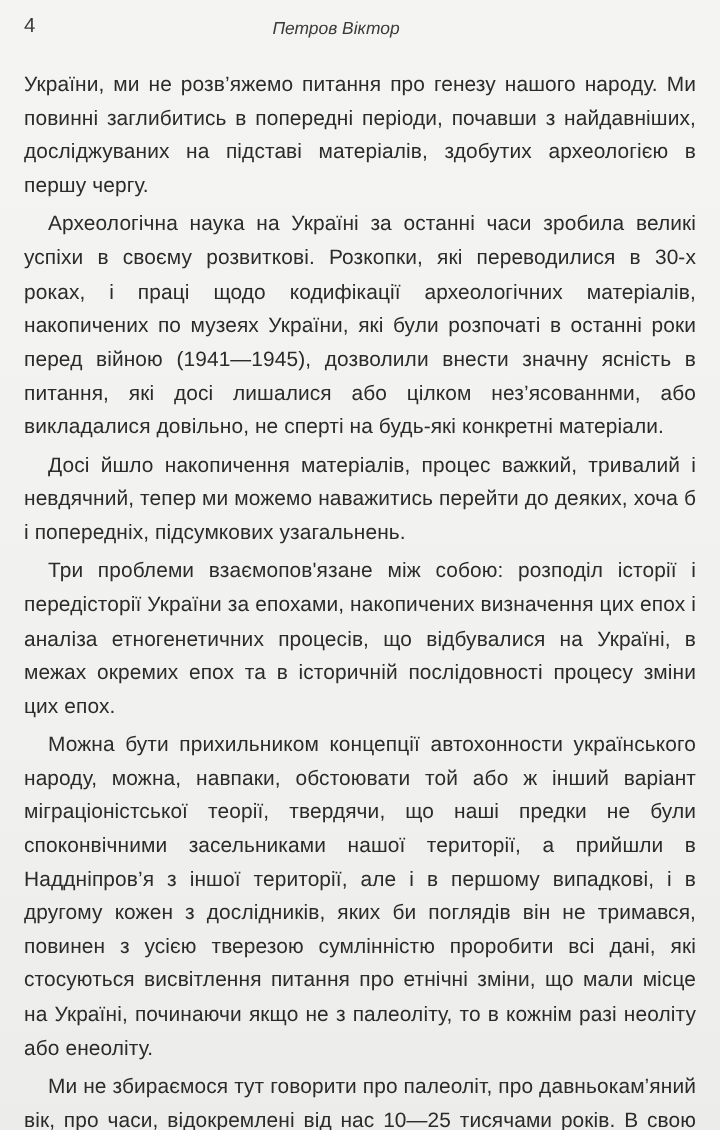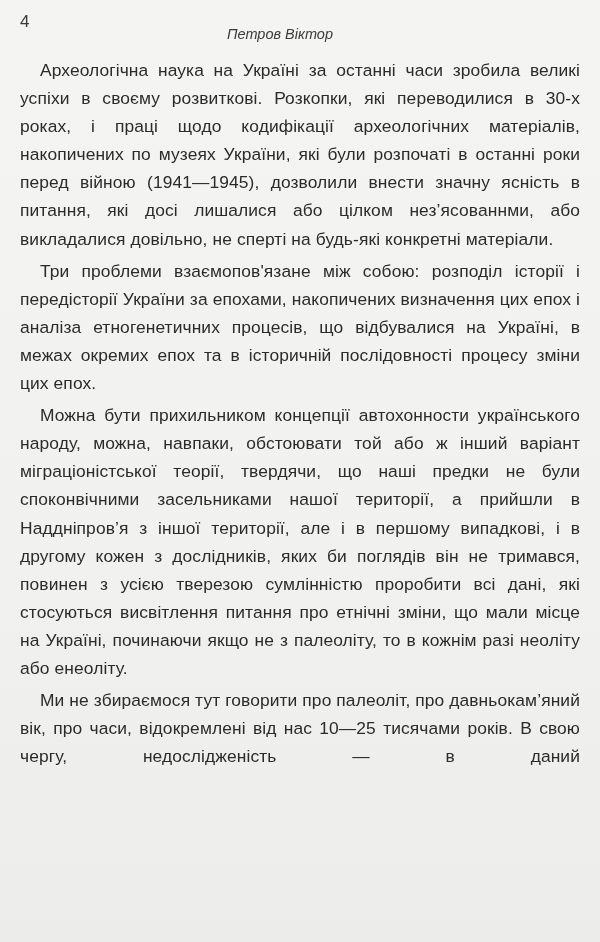--- a/index.html
+++ b/index.html
@@ -16,21 +16,21 @@
   }
   .running-head {
     position: absolute; top: 12px; left: 20px; right: 20px; height: 24px;
   }
   .page-number {
     position: absolute; left: 0; top: 0;
     font-family: "Liberation Sans", "DejaVu Sans", sans-serif;
     font-size: 17px; color: #3a3a3a;
   }
   .running-title {
-    position: absolute; left: 0; right: 0; top: 14px; text-align: center;
+    position: absolute; left: 0; right: 0; top: 4px; text-align: center;
     font-family: "Liberation Sans", "DejaVu Sans", sans-serif;
     font-style: italic; font-size: 14.5px; color: #3a3a3a;
     padding-right: 40px;
   }
   .body-text {
     position: absolute; top: 56px; left: 20px; width: 560px;
     font-family: "Liberation Sans", "DejaVu Sans", sans-serif;
     font-size: 17.4px;
     line-height: 28.1px;
     color: #2b2b2b;
@@ -48,18 +48,20 @@
 </head>
 <body>
 
 <div class="page">
   <div class="running-head">
     <span class="page-number">4</span>
     <div class="running-title">Петров Віктор</div>
   </div>
 
   <div class="body-text">
+    <p class="para cont">України, ми не розв’яжемо питання про генезу нашого народу. Ми повинні заглибитись в попередні періоди, почавши з найдавніших, досліджуваних на підставі матеріалів, здобутих археологією в першу чергу.</p>
     <p class="para indent">Археологічна наука на Україні за останні часи зробила великі успіхи в своєму розвиткові. Розкопки, які переводилися в 30-х роках, і праці щодо кодифікації археологічних матеріалів, накопичених по музеях України, які були розпочаті в останні роки перед війною (1941—1945), дозволили внести значну ясність в питання, які досі лишалися або цілком нез’ясованнми, або викладалися довільно, не сперті на будь-які конкретні матеріали.</p>
+    <p class="para indent">Досі йшло накопичення матеріалів, процес важкий, тривалий і невдячний, тепер ми можемо наважитись перейти до деяких, хоча б і попередніх, підсумкових узагальнень.</p>
     <p class="para indent">Три проблеми взаємопов'язане між собою: розподіл історії і передісторії України за епохами, накопичених визначення цих епох і аналіза етногенетичних процесів, що відбувалися на Україні, в межах окремих епох та в історичній послідовності процесу зміни цих епох.</p>
     <p class="para indent">Можна бути прихильником концепції автохонности українського народу, можна, навпаки, обстоювати той або ж інший варіант міграціоністської теорії, твердячи, що наші предки не були споконвічними засельниками нашої території, а прийшли в Наддніпров’я з іншої території, але і в першому випадкові, і в другому кожен з дослідників, яких би поглядів він не тримався, повинен з усією тверезою сумлінністю проробити всі дані, які стосуються висвітлення питання про етнічні зміни, що мали місце на Україні, починаючи якщо не з палеоліту, то в кожнім разі неоліту або енеоліту.</p>
     <p class="para indent" style="text-align-last: justify;">Ми не збираємося тут говорити про палеоліт, про давньокам’яний вік, про часи, відокремлені від нас 10—25 тисячами років. В свою чергу, недослідженість — в даний</p>
   </div>
 </div>
 
 </body></html>

